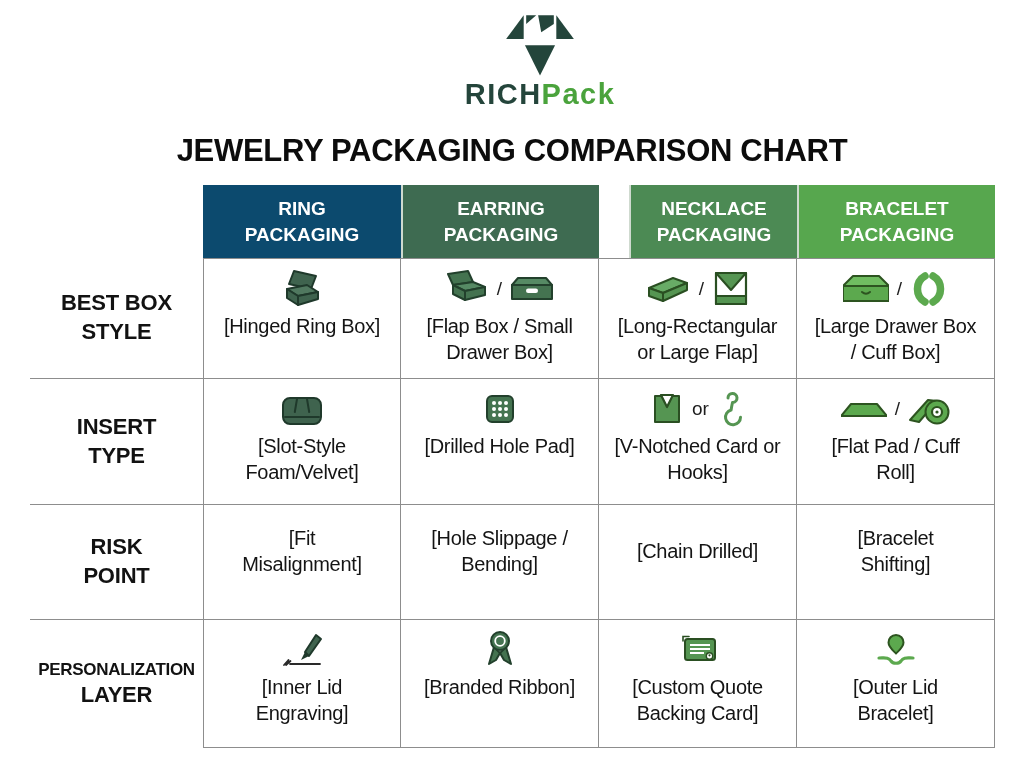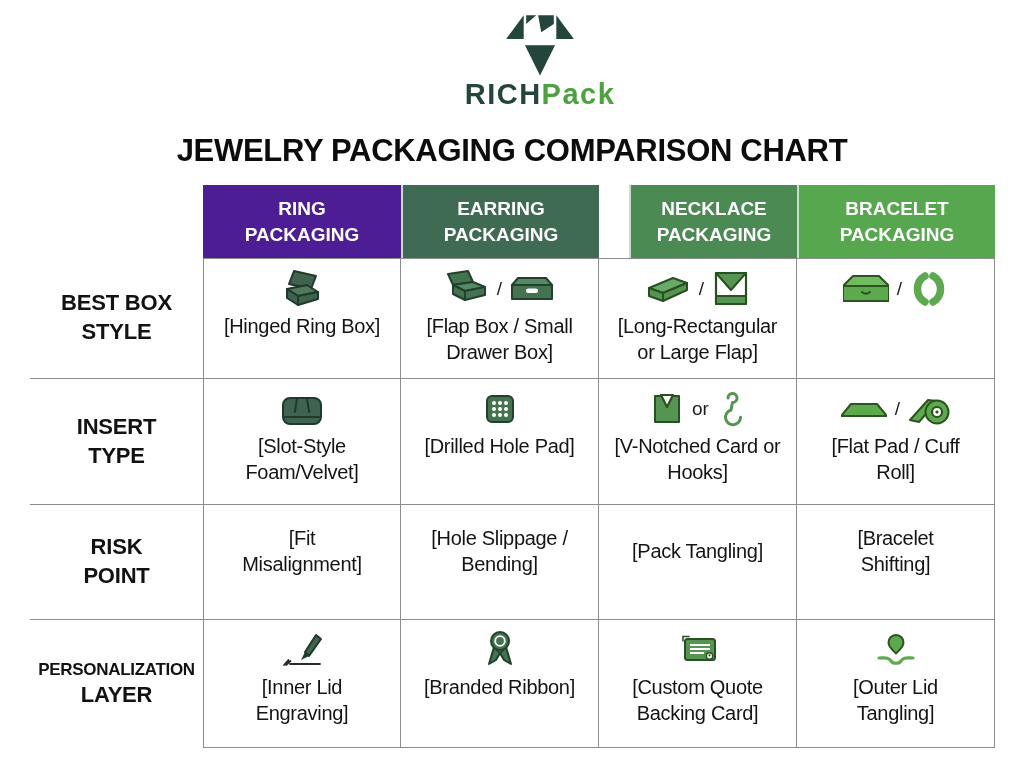--- a/index.html
+++ b/index.html
@@ -18,21 +18,21 @@
          font-size:31px;font-weight:bold;color:#0c0c0c;letter-spacing:-0.3px;}
 
   
   .tbl{position:absolute;left:30px;top:185px;display:grid;
        grid-template-columns:173px 198px 198px 198px 198px;
        grid-template-rows:73px 121px 126px 115px 128px;}
   .spacer{}
   .hcell{display:flex;align-items:center;justify-content:center;text-align:center;
          color:#fff;font-weight:bold;font-size:19px;line-height:1.32;}
   .hcell > div{max-width:140px;}
-  .h1{background:#4c1d95;}
+  .h1{background:#0c4a6e;}
   .h2{background:#3e6b51;border-left:2px solid #cfdacf;}
   .h3{background:#4c8a54;border-left:2px solid #cfdacf;margin-left:30px;}
   .h4{background:#57a74e;border-left:2px solid #cfdacf;}
 
   .rlabel{display:flex;flex-direction:column;align-items:center;justify-content:center;
           text-align:center;font-weight:bold;color:#121212;font-size:22px;line-height:1.3;
           border-bottom:1px solid #8d8d8d;letter-spacing:-0.2px;}
   .rlabel.last{border-bottom:none;}
   .rlabel .small{font-size:17px;letter-spacing:-0.3px;}
 
@@ -154,20 +154,21 @@
           <polygon class="fl" points="10,3 36,3 46,13 0,13"></polygon>
           <rect class="f" x="0" y="13" width="46" height="15"></rect>
           <path class="ln" d="M19,19 q4,3.5 8,0"></path>
         </svg>
         <span class="sep">/</span>
         <svg class="icn" width="38" height="40" viewBox="0 0 38 40">
           <path class="gs" style="stroke-width:7.5" d="M15,7 A15,15 0 0 0 15,33"></path>
           <path class="gs" style="stroke-width:7.5" d="M23,7 A15,15 0 0 1 23,33"></path>
         </svg>
       </div>
+      <div class="clabel">[Large Drawer Box / Cuff Box]</div>
     </div>
 
     <div class="rlabel">
       <span>INSERT</span>
       <span>TYPE</span>
     </div>
     <div class="cell firstcol col1">
       <div class="icons">
         <svg class="icn" width="44" height="37" viewBox="0 0 44 37">
           <rect class="f" x="3" y="7" width="38" height="26" rx="7"></rect>
@@ -228,21 +229,21 @@
       <span>RISK</span>
       <span>POINT</span>
     </div>
     <div class="cell firstcol risk col1">
       <div class="clabel">[Fit Misalignment]</div>
     </div>
     <div class="cell risk col2">
       <div class="clabel">[Hole Slippage / Bending]</div>
     </div>
     <div class="cell risk col3">
-      <div class="clabel">[Pack Tangling]</div>
+      <div class="clabel">[Chain Drilled]</div>
     </div>
     <div class="cell risk col4">
       <div class="clabel">[Bracelet Shifting]</div>
     </div>
 
     <div class="rlabel last">
       <span class="small">PERSONALIZATION</span>
       <span>LAYER</span>
     </div>
     <div class="cell firstcol col1">
@@ -279,17 +280,17 @@
       </div>
       <div class="clabel">[Custom Quote Backing Card]</div>
     </div>
     <div class="cell col4">
       <div class="icons">
         <svg class="icn" width="44" height="37" viewBox="0 0 44 37">
           <path class="f" d="M22,3 C26.5,3 29.5,6.5 29.5,10.5 C29.5,15 25,18.5 22,21.5 C19,18.5 14.5,15 14.5,10.5 C14.5,6.5 17.5,3 22,3 Z"></path>
           <path class="gs" style="stroke-width:3.2" d="M5,26 C11,26 14.5,25 17,29 C19,32 25,32 27,29 C29.5,25 33,26 39,26"></path>
         </svg>
       </div>
-      <div class="clabel">[Outer Lid Tangling]</div>
+      <div class="clabel">[Outer Lid Bracelet]</div>
     </div>
 
   </div>
 </div>
 
 </body></html>

